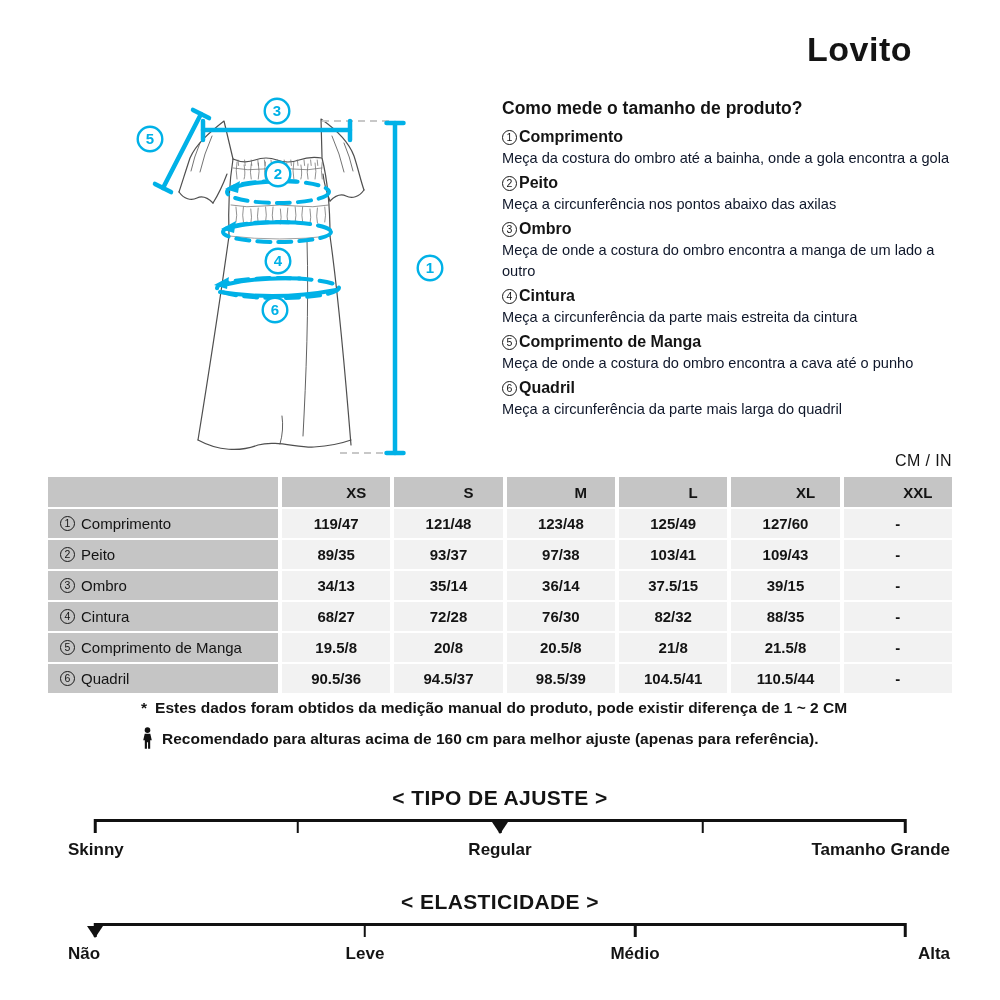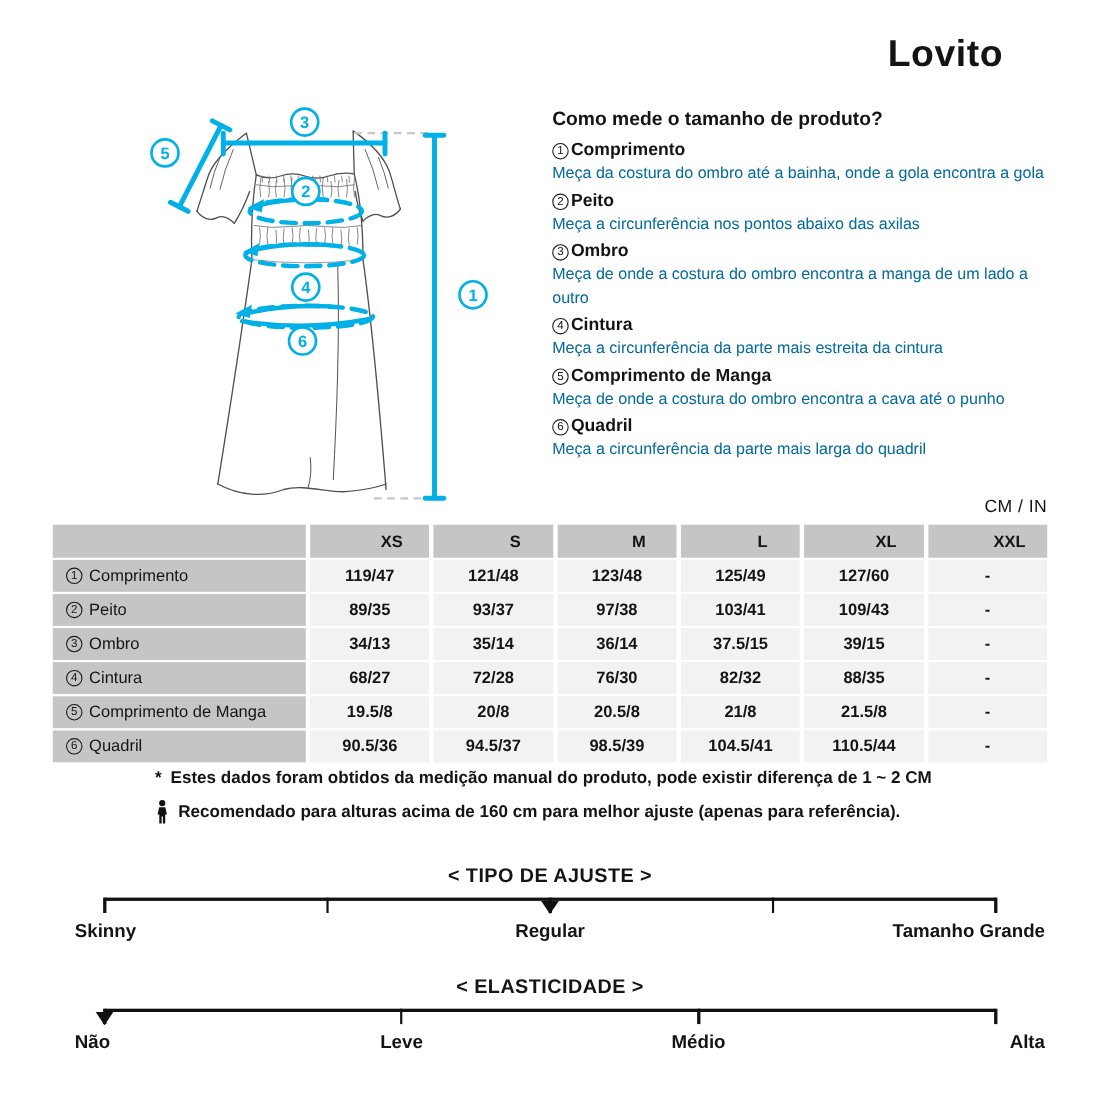--- a/index.html
+++ b/index.html
@@ -11,21 +11,21 @@
          font-size:24px;font-weight:bold;letter-spacing:.6px;}
   .brand{position:absolute;top:30px;right:88px;font-size:34px;font-weight:bold;letter-spacing:.5px;}
 
   
   .diagram{position:absolute;left:100px;top:88px;width:400px;height:380px;}
 
   
   .guide{position:absolute;left:502px;top:98px;width:452px;}
   .guide-heading{font-size:17.5px;font-weight:bold;margin:0 0 9px 0;}
   .guide-term{display:flex;align-items:center;gap:2px;font-size:16px;font-weight:bold;margin:5px 0 2px 0;}
-  .guide-desc{font-size:14.6px;color:#0369a1;line-height:21px;}
+  .guide-desc{font-size:14.6px;color:#0f172a;line-height:21px;}
   .num-circle{box-sizing:border-box;flex:none;display:inline-flex;align-items:center;justify-content:center;
               width:15px;height:15px;border:1.3px solid #1a1a1a;border-radius:50%;
               font-size:10.5px;font-weight:normal;line-height:1;}
 
   .units{position:absolute;top:452px;right:48px;font-size:16px;font-weight:normal;letter-spacing:.4px;}
 
   
   .size-table{position:absolute;left:48px;top:477px;width:904px;display:grid;
               grid-template-columns:230px repeat(6,1fr);gap:2px 4px;}
   .cell{display:flex;align-items:center;justify-content:center;font-size:15px;height:29px;}
@@ -35,21 +35,21 @@
 
   
   .notes{position:absolute;left:141px;top:699px;width:760px;}
   .note{display:flex;align-items:center;gap:8px;font-size:15.5px;font-weight:bold;margin-bottom:10px;}
   .note-marker{font-weight:bold;}
   .person-icon{flex:none;display:inline-flex;}
 
   
   .scales{position:absolute;left:0;right:0;top:786px;}
   .scale{margin-bottom:26px;}
-  .scale-title{margin:0 0 9px 0;text-align:center;font-size:18px;font-weight:bold;letter-spacing:.4px;}
+  .scale-title{margin:0 0 9px 0;text-align:center;font-size:21px;font-weight:bold;letter-spacing:.4px;}
   .track{position:relative;margin:0 95px;height:16px;}
   .track-line{position:absolute;left:0;right:0;top:0;height:3px;background:#111;}
   .tick{position:absolute;top:0;width:2.5px;height:14px;background:#111;transform:translateX(-50%);}
   .marker{position:absolute;top:3px;width:0;height:0;border-left:8px solid transparent;
           border-right:8px solid transparent;border-top:12px solid #111;transform:translateX(-50%);}
   .scale-labels{position:relative;height:24px;margin:5px 50px 0 68px;font-size:17px;font-weight:bold;}
   .scale-label{position:absolute;top:0;white-space:nowrap;}
 </style>
 </head>
 <body>

